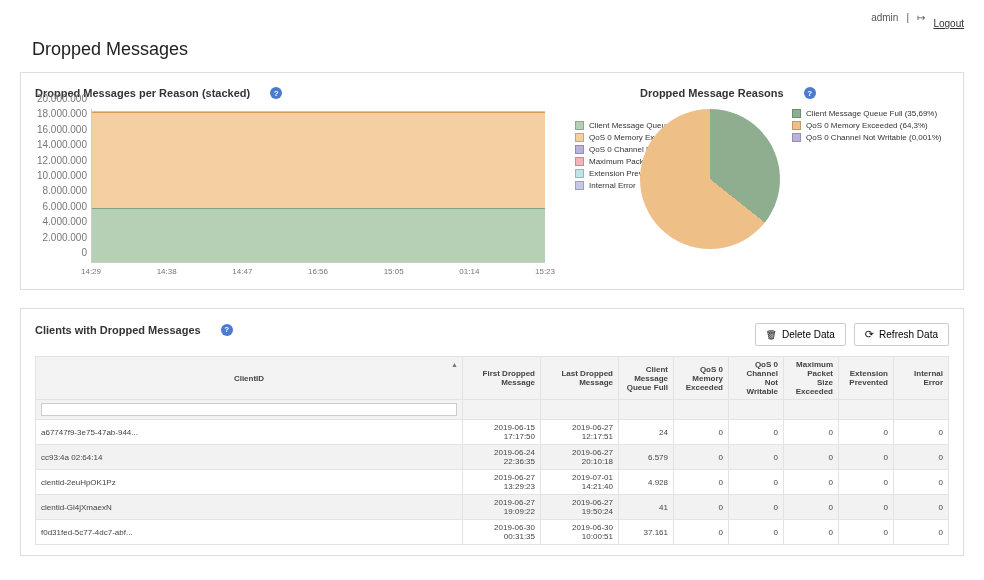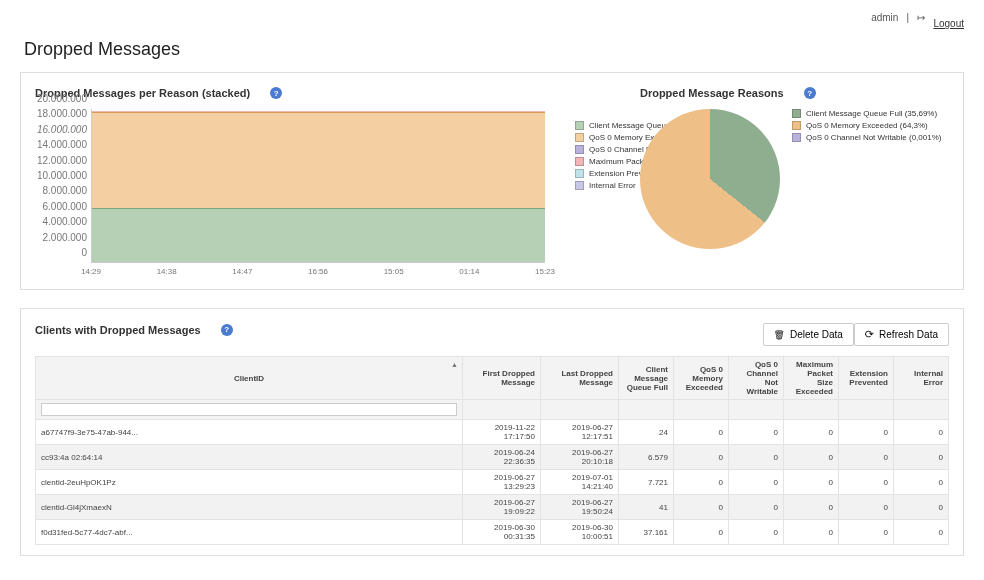--- a/index.html
+++ b/index.html
@@ -1,19 +1,19 @@
 <!DOCTYPE html>
 <html><head>
 <meta charset="utf-8">
 <style>
   * { box-sizing: border-box; margin: 0; padding: 0; }
   body { font-family: -apple-system, BlinkMacSystemFont, "Segoe UI", Arial, sans-serif; font-size: 11px; color: #333; background: #fff; width: 984px; }
   .topbar { display: flex; justify-content: flex-end; align-items: center; padding: 6px 20px; font-size: 10px; color: #555; gap: 8px; }
   .topbar a { color: #333; text-decoration: underline; margin-top: 12px; }
-  .page-title { font-size: 18px; font-weight: 400; padding: 4px 20px 12px 24px; color: #222; }
+  .page-title { font-size: 18px; font-weight: 400; padding: 4px 20px 12px 32px; color: #222; }
   .panel { border: 1px solid #ddd; margin: 0 20px 18px 20px; padding: 14px 14px 10px 14px; }
   .row { display: flex; gap: 20px; }
   .section-title { font-size: 11px; font-weight: 600; color: #333; margin-bottom: 10px; display: flex; align-items: center; gap: 20px; }
   .help-icon { width: 12px; height: 12px; border-radius: 50%; background: #4a7bd1; color: #fff; font-size: 8px; display: inline-flex; align-items: center; justify-content: center; font-weight: bold; }
   
   .area-chart { position: relative; width: 510px; height: 170px; }
   .area-plot { position: absolute; left: 56px; top: 0; right: 0; bottom: 16px; border-left: 1px solid #ccc; border-bottom: 1px solid #ccc; }
   .y-ticks { position: absolute; left: 0; top: 0; width: 54px; height: calc(100% - 16px); }
   .y-tick { position: absolute; right: 2px; font-size: 10px; color: #777; transform: translateY(-50%); }
   .x-ticks { position: absolute; left: 56px; right: 0; bottom: 0; height: 14px; }
@@ -24,21 +24,21 @@
   .swatch { width: 9px; height: 9px; border: 1px solid rgba(0,0,0,0.2); }
   .stacked-legend { position: absolute; left: 540px; top: 34px; width: 150px; }
   .left-chart-wrap { position: relative; flex: 0 0 64%; }
   .right-chart-wrap { flex: 0 0 36%; position: relative; }
   .pie-wrap { display: flex; gap: 12px; align-items: flex-start; }
   .pie { width: 140px; height: 140px; border-radius: 50%; }
   .pie-legend { font-size: 8px; }
   
   .btn { border: 1px solid #ccc; background: #fff; padding: 4px 10px; font-size: 10px; border-radius: 2px; cursor: pointer; display: inline-flex; align-items: center; gap: 5px; }
   .section-header { display: flex; justify-content: space-between; align-items: center; margin-bottom: 10px; }
-  .btn-group { display: flex; gap: 0; }
+  .btn-group { display: flex; gap: 8px; }
   
   table { width: 100%; border-collapse: collapse; font-size: 8px; }
   th, td { border: 1px solid #e3e3e3; padding: 3px 5px; text-align: right; color: #444; }
   th { background: #f3f3f3; font-weight: 600; vertical-align: middle; }
   th.client-col { text-align: center; position: relative; }
   td.client-col { text-align: left; }
   tbody tr:nth-child(even) { background: #f2f2f2; }
   .filter-input { width: 100%; border: 1px solid #ccc; font-size: 8px; padding: 1px 3px; }
   th .sort { position: absolute; right: 4px; top: 4px; font-size: 7px; color: #777; }
   .col-narrow { width: 55px; }
@@ -69,21 +69,21 @@
       <div class="area-chart">
         <div class="y-ticks" id="yticks">
             <div class="y-tick" style="bottom: 0%;">0</div>
             <div class="y-tick" style="bottom: 10%; text-align: center;">2.000.000</div>
             <div class="y-tick" style="bottom: 20%;">4.000.000</div>
             <div class="y-tick" style="bottom: 30%;">6.000.000</div>
             <div class="y-tick" style="bottom: 40%; margin-left: 40px;">8.000.000</div>
             <div class="y-tick" style="bottom: 50%;">10.000.000</div>
             <div class="y-tick" style="bottom: 60%;">12.000.000</div>
             <div class="y-tick" style="bottom: 70%;">14.000.000</div>
-            <div class="y-tick" style="bottom: 80%; font-style: italic;">16.000.000</div>
+            <div class="y-tick" style="bottom: 80%;">16.000.000</div>
             <div class="y-tick" style="bottom: 90%;">18.000.000</div>
             <div class="y-tick" style="bottom: 100%;">20.000.000</div>
           </div>
         <div class="area-plot">
 
           <div class="area-layer" style="bottom:0; height:35%; background:#b6d0b6; border-top:1px solid #7fa57f;"></div>
 
           <div class="area-layer" style="bottom:35%; height:63%; background:#f3cfa2; border-top:1px solid #d89b55;"></div>
 
           <div class="area-layer" style="bottom:98%; height:1px; background:#b9b2dc;"></div>
@@ -194,21 +194,21 @@
           <th></th>
           <th></th>
           <th></th>
           <th></th>
           <th></th>
       </tr>
     </thead>
     <tbody id="clients-body">
         <tr>
           <td class="client-col">a67747f9-3e75-47ab-944...</td>
-          <td>2019-11-22 17:17:50</td>
+          <td>2019-06-15 17:17:50</td>
           <td>2019-06-27 12:17:51</td>
           <td>24</td>
           <td>0</td>
           <td>0</td>
           <td>0</td>
           <td>0</td>
           <td>0</td>
         </tr>
         <tr>
           <td class="client-col">cc93:4a 02:64:14</td>
@@ -218,21 +218,21 @@
           <td>0</td>
           <td>0</td>
           <td>0</td>
           <td>0</td>
           <td>0</td>
         </tr>
         <tr>
           <td class="client-col">clentid-2euHpOK1Pz</td>
           <td>2019-06-27 13:29:23</td>
           <td>2019-07-01 14:21:40</td>
-          <td>7.721</td>
+          <td>4.928</td>
           <td>0</td>
           <td>0</td>
           <td>0</td>
           <td>0</td>
           <td>0</td>
         </tr>
         <tr>
           <td class="client-col">clentid-Gl4jXmaexN</td>
           <td>2019-06-27 19:09:22</td>
           <td>2019-06-27 19:50:24</td>

